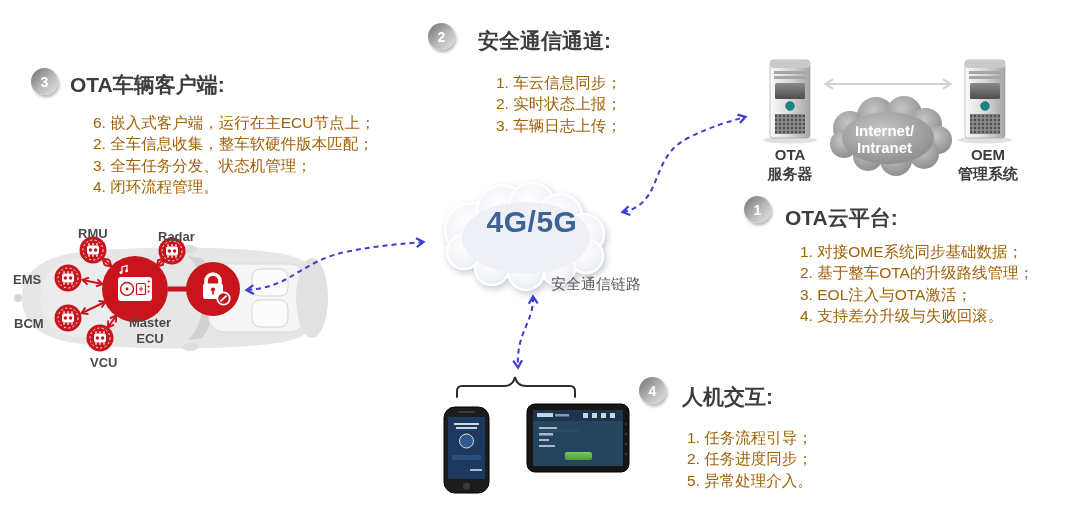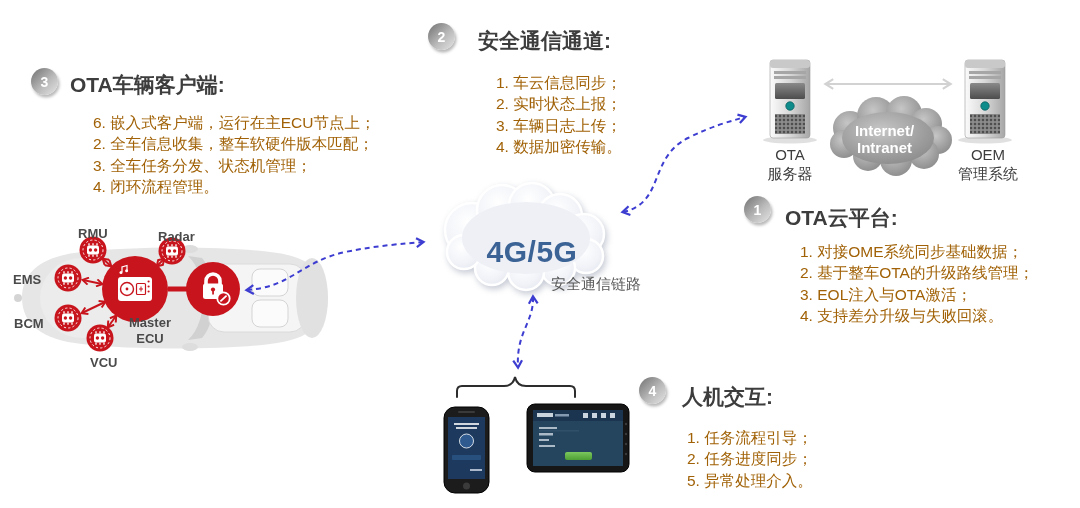--- a/index.html
+++ b/index.html
@@ -1,31 +1,31 @@
 <!DOCTYPE html>
 <html><head>
 <meta charset="utf-8">
 <style>
   html,body{margin:0;padding:0;background:#fff;}
   body{font-family:"Liberation Sans","DejaVu Sans",sans-serif;color:#3d3d3d;}
   .stage{position:relative;width:1080px;height:508px;background:#fff;overflow:hidden;}
   .overlay{position:absolute;left:0;top:0;}
-  .abs{position:absolute;margin-top:30px;}
+  .abs{position:absolute;}
   .badge{
     position:absolute;width:27px;height:27px;border-radius:50%;
     background:linear-gradient(135deg,#848484 15%,#b9b9b9 55%,#e0e0e0 95%);
     color:#fff;font-weight:bold;font-size:14px;
     display:flex;align-items:center;justify-content:center;
     box-shadow:1.5px 2.5px 3px rgba(0,0,0,.28);
   }
   .sec-title{position:absolute;font-size:21px;font-weight:bold;color:#3d3d3d;white-space:nowrap;}
   .sec-list{position:absolute;font-size:15.5px;color:#a16207;line-height:21.3px;white-space:nowrap;}
   .ecu-label{position:absolute;font-size:13px;font-weight:bold;color:#4a4a4a;white-space:nowrap;}
   .center-label{text-align:center;white-space:pre-line;}
-  .srv-label{position:absolute;font-size:15px;font-weight:normal;color:#3d3d3d;line-height:19px;}
+  .srv-label{position:absolute;font-size:15px;font-weight:bold;color:#3d3d3d;line-height:19px;}
   .cloud-word{position:absolute;font-weight:bold;color:#3c6395;font-size:30px;letter-spacing:.5px;}
   .inet-word{position:absolute;font-weight:bold;color:#fff;font-size:15px;line-height:17px;}
   .link-label{position:absolute;font-size:15px;color:#595959;white-space:nowrap;}
 </style>
 </head>
 <body>
 
 <div class="stage">
 
   <svg class="overlay" width="1080" height="508" viewBox="0 0 1080 508">
@@ -232,21 +232,20 @@
     <div>3. 全车任务分发、状态机管理；</div>
     <div>4. 闭环流程管理。</div>
   </div>
 
   <div class="badge" style="left:428px;top:23px">2</div>
   <div class="sec-title" style="left:478px;top:27px">安全通信通道:</div>
   <div class="sec-list" style="left:496px;top:72px">
     <div>1. 车云信息同步；</div>
     <div>2. 实时状态上报；</div>
     <div>3. 车辆日志上传；</div>
-    <div>4. 数据加密传输。</div>
   </div>
 
   <div class="badge" style="left:744px;top:196px">1</div>
   <div class="sec-title" style="left:785px;top:204px">OTA云平台:</div>
   <div class="sec-list" style="left:800px;top:241px">
     <div>1. 对接OME系统同步基础数据；</div>
     <div>2. 基于整车OTA的升级路线管理；</div>
     <div>3. EOL注入与OTA激活；</div>
     <div>4. 支持差分升级与失败回滚。</div>
   </div>

